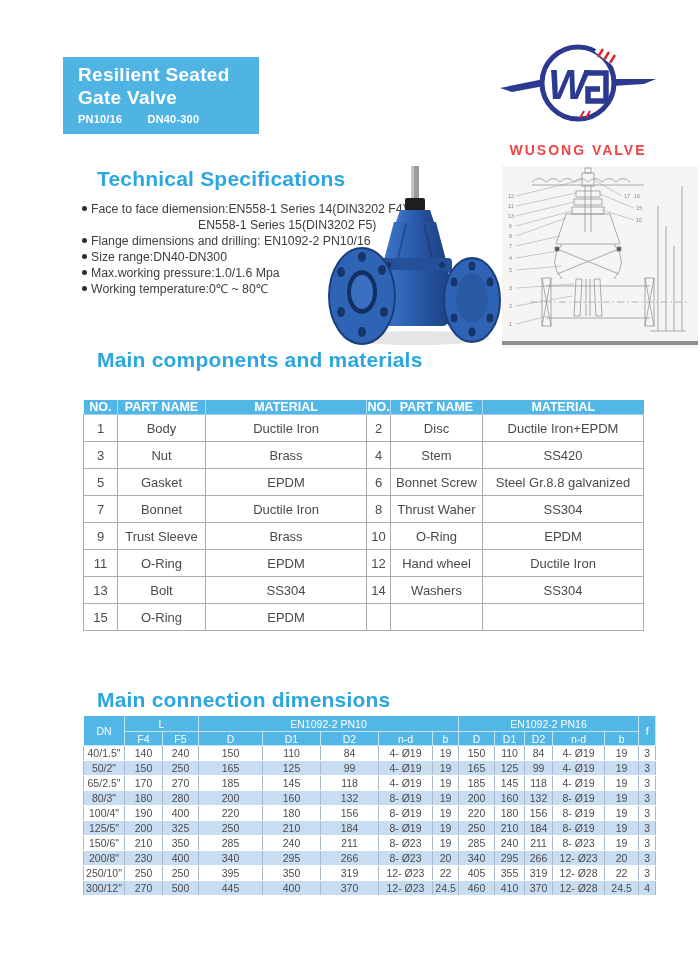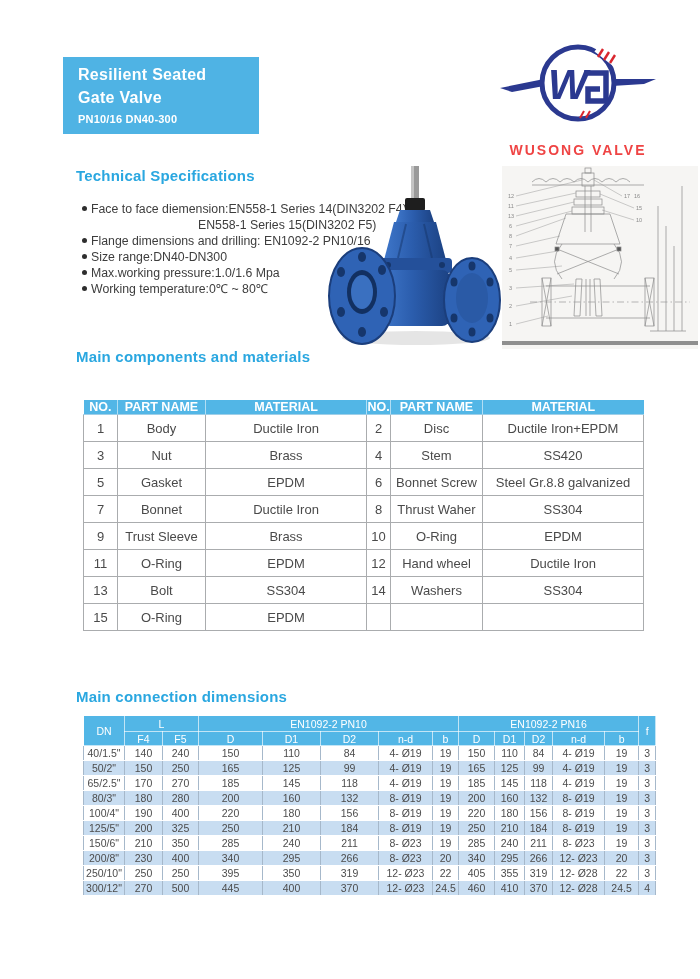--- a/index.html
+++ b/index.html
@@ -2,28 +2,28 @@
 <html><head>
 <meta charset="utf-8">
 <style>
   *{margin:0;padding:0;box-sizing:border-box}
   html,body{background:#fff}
   body{font-family:"Liberation Sans",sans-serif;-webkit-font-smoothing:antialiased}
   .page{position:relative;width:700px;height:979px;background:#fff;overflow:hidden}
 
   
   .title-box{position:absolute;left:63px;top:57px;width:196px;height:77px;background:#4fb3e4;color:#fff;padding:6px 0 0 15px}
-  .title-line{font-size:16px;font-weight:bold;line-height:23px;letter-spacing:.3px}
+  .title-line{font-size:19px;font-weight:bold;line-height:23px;letter-spacing:.3px}
   .title-sub{font-size:11px;margin-top:4px;font-weight:bold;letter-spacing:.2px}
-  .title-sub .pn{}
+  .title-sub .pn{margin-right:22px}
   .logo{position:absolute;left:500px;top:33px;width:156px;text-align:center}
   .logo-text{margin-top:1px;font-size:14px;font-weight:bold;color:#ef4444;letter-spacing:2px;white-space:nowrap}
 
   
-  h2{position:absolute;left:76px;color:#2aa7e0;font-size:15px;font-weight:600;letter-spacing:.2px}
+  h2{position:absolute;left:97px;color:#2aa7e0;font-size:21px;font-weight:600;letter-spacing:.2px}
   .h-specs{top:167px}
   .h-comp{top:348px}
   .h-dims{top:688px}
 
   
   .specs{position:absolute;left:82px;top:201px;width:340px;list-style:none;font-size:12.3px;color:#3d3d3d;line-height:16px}
   .spec-item{display:block;white-space:nowrap}
   .dot{display:inline-block;width:5px;height:5px;border-radius:50%;background:#2e2e2e;margin-right:4px;vertical-align:2px}
   .spec-item.cont{padding-left:116px}
 

